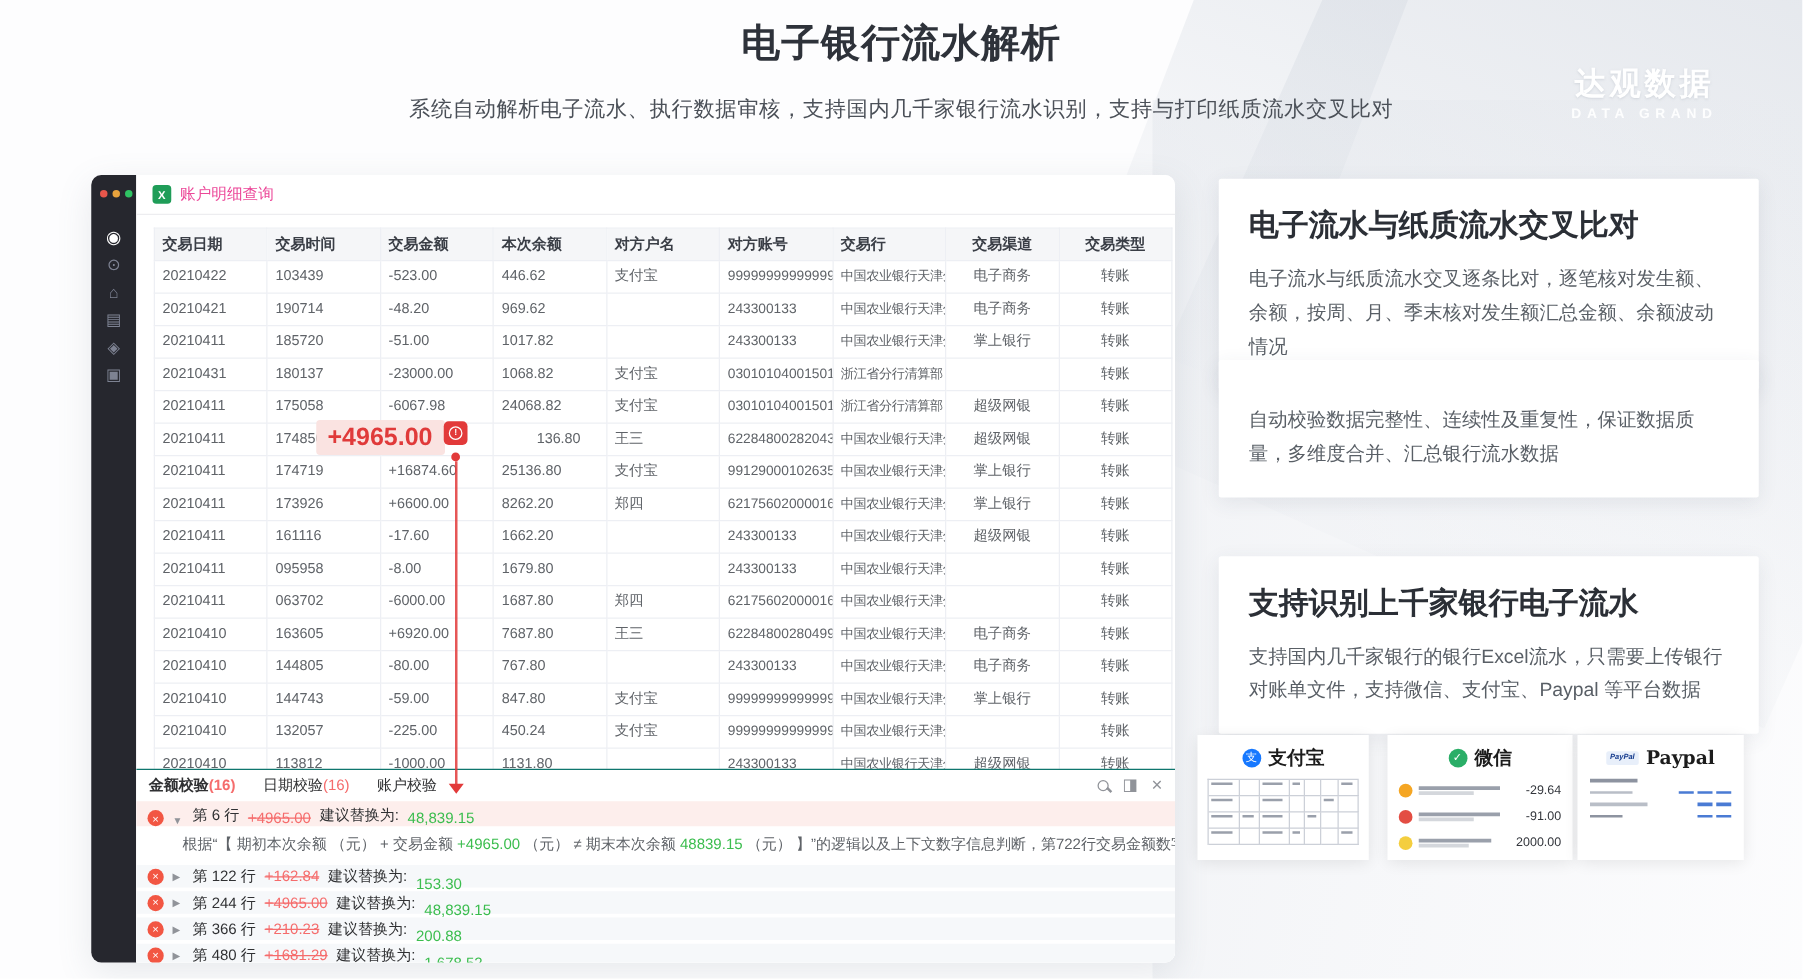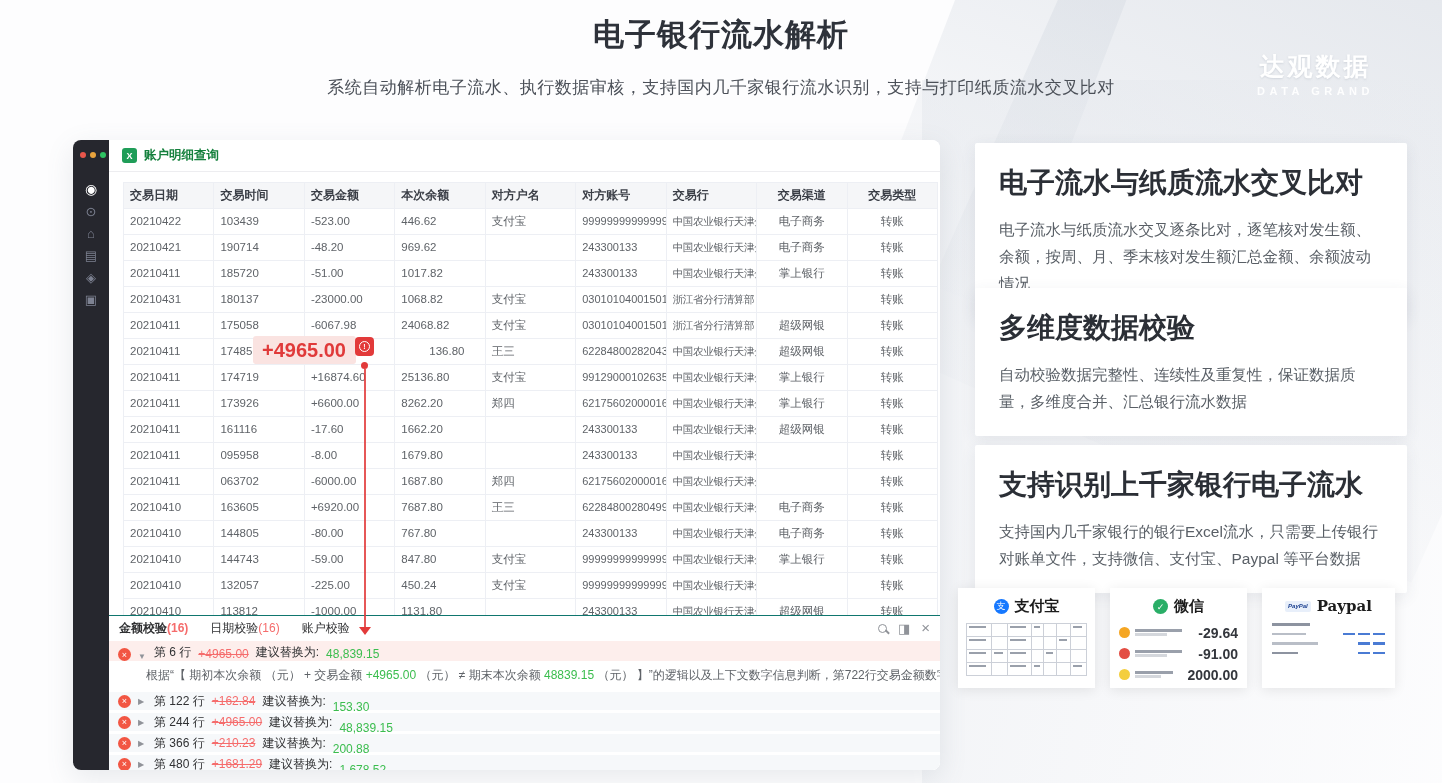--- a/index.html
+++ b/index.html
@@ -26,21 +26,21 @@
   .tdot { width:6px; height:6px; border-radius:50%; }
   .tdot.r{ background:#e8564b; } .tdot.y{ background:#e8a33d; } .tdot.g{ background:#2fc363; }
   .side-icons { display:flex; flex-direction:column; align-items:center; gap:9px; margin-top:24px; }
   .side-icons span { font-size:13px; color:#7d8292; line-height:1; cursor:default; }
   .side-icons span:first-child { color:#fff; font-size:14px; }
 
   .win-content { position:absolute; left:36px; top:0; right:0; bottom:0; overflow:hidden; border-radius:0 8px 8px 0; background:#fff; }
   .tabbar { height:32px; display:flex; align-items:center; gap:7px; padding-left:13px; border-bottom:1px solid #ededf0; }
   .xls-icon { width:15px; height:15px; background:#1f9d58; border-radius:3px; color:#fff; font-size:9px; font-weight:700; display:flex; align-items:center; justify-content:center; }
   .xls-icon::before { content:"X"; }
-  .tab-title { font-size:12.5px; font-weight:700; color:#15803d; }
+  .tab-title { font-size:12.5px; font-weight:400; color:#ec4899; }
 
   
   .table-wrap { position:absolute; left:14px; top:42px; width:708px; }
   table { border-collapse:collapse; table-layout:fixed; width:815px; font-size:11.5px; color:#5f6368; }
   th,td { border:1px solid #edeff4; padding:0 6px; height:26px; line-height:25px; white-space:nowrap; overflow:hidden; text-align:left; font-weight:400; }
   thead th { background:#f5f6f8; color:#3a3e46; font-weight:700; font-size:12px; }
   td.bank-cell { font-size:10.5px; letter-spacing:-.3px; }
   td.acct-cell { font-size:11px; }
   td:nth-child(8), td:nth-child(9), th:nth-child(8), th:nth-child(9) { text-align:center; }
   td.hl-balance { padding-left:34px; }
@@ -72,46 +72,46 @@
   .caret { color:#909399; font-size:8px; width:9px; }
   .caret.down::before { content:"▼"; } .caret.right::before { content:"▶"; }
   .vold { color:#f56c6c; text-decoration:line-through; }
   .vnew { color:#3bbd4e;margin-top:12px; }
   .vsug { color:#303133; }
   .vdetail { padding:6px 10px 5px 37px; font-size:12px; color:#5f6368; white-space:nowrap; overflow:hidden; }
   .vdetail .g { color:#3bbd4e; }
 
   
   .card { position:absolute; left:975px; width:432px; background:#fff; box-shadow:0 4px 16px rgba(60,70,90,.09); border-radius:2px; padding:21px 24px; z-index:5; }
-  .card h3 { font-size:28px; font-weight:700; color:#2b2f36; }
+  .card h3 { font-size:24px; font-weight:700; color:#2b2f36; }
   .card p { margin-top:14px; font-size:15.5px; color:#595f66; line-height:1.75; }
   .card1 { top:143px; } .card2 { top:288px; } .card3 { top:445px; }
 
   
   .pcard { position:absolute; top:588px; height:100px; background:#fff; box-shadow:0 2px 12px rgba(0,0,0,.09); z-index:5; }
-  .pc-alipay { left:958px; width:137px; } .pc-wechat { left:1110px; width:137px; } .pc-paypal { left:1262px; width:133px; }
+  .pc-alipay { left:958px; width:137px; } .pc-wechat { left:1110px; width:148px; } .pc-paypal { left:1262px; width:133px; }
   .pc-head { display:flex; align-items:center; justify-content:center; gap:6px; padding-top:9px; }
   .pc-name { font-size:15px; font-weight:700; color:#1c1c1c; font-family:"DejaVu Serif",serif; }
   .logo-alipay { width:15px; height:15px; border-radius:50%; background:#1678ff; color:#fff; font-size:9px; display:flex; align-items:center; justify-content:center; }
   .logo-alipay::before { content:"支"; }
   .logo-wechat { width:15px; height:15px; border-radius:50%; background:#2aae67; color:#fff; font-size:9px; display:flex; align-items:center; justify-content:center; }
   .logo-wechat::before { content:"✓"; }
   .logo-paypal { height:11px; padding:0 3px; border-radius:2px; background:#e8effa; color:#1a3f8f; font-size:6px; font-weight:700; font-style:italic; display:flex; align-items:center; }
   .logo-paypal::before { content:"PayPal"; }
   .agrid { margin:7px 8px 0; display:grid; grid-template-columns:1.6fr 1fr 1.5fr .8fr .8fr .9fr 1fr; border-left:1px solid #ccd0d8; border-top:1px solid #ccd0d8; }
   .agrid div { height:13px; border-right:1px solid #ccd0d8; border-bottom:1px solid #ccd0d8; padding:2px; }
   .agrid div i { display:block; height:2px; background:#9aa0ab; width:85%; margin-bottom:1px; }
   .wx-list { margin-top:6px; padding:0 9px; }
   .wx-row { display:flex; align-items:center; gap:5px; height:21px; }
   .wx-ic { width:11px; height:11px; border-radius:50%; flex:none; }
   .wx-ic.o{ background:#f5a623; } .wx-ic.r{ background:#e34d43; } .wx-ic.y{ background:#f4ce3e; }
   .wx-txt { flex:1; }
   .wx-txt i { display:block; height:2.5px; background:#9aa0ab; width:80%; margin:1.5px 0; }
   .wx-txt i + i { width:55%; background:#d4d7dc; }
-  .wx-amt { font-size:14px; color:#33363c;font-weight:bold; }
+  .wx-amt { font-size:10px; color:#33363c; }
   .pp-body { margin:8px 10px 0; }
   .pp-row { display:flex; align-items:center; justify-content:space-between; margin-bottom:7px; }
   .pp-bar { height:2.5px; background:#b9bec7; }
   .pp-bar.dark { background:#8d93a0; }
   .pp-blue { display:flex; gap:3px; }
   .pp-blue i { display:block; width:12px; height:2.5px; background:#4a7bd4; }
 </style>
 </head>
 <body>
 
@@ -417,21 +417,20 @@
     <div class="hl-dot"></div>
     <div class="hl-line"></div>
     <div class="hl-arrow"></div>
   </div>
 
   <div class="card card1">
     <h3>电子流水与纸质流水交叉比对</h3>
     <p>电子流水与纸质流水交叉逐条比对，逐笔核对发生额、余额，按周、月、季末核对发生额汇总金额、余额波动情况</p>
   </div>
   <div class="card card2">
-    <h3>多维度数据校验</h3>
     <p>自动校验数据完整性、连续性及重复性，保证数据质量，多维度合并、汇总银行流水数据</p>
   </div>
   <div class="card card3">
     <h3>支持识别上千家银行电子流水</h3>
     <p>支持国内几千家银行的银行Excel流水，只需要上传银行对账单文件，支持微信、支付宝、Paypal 等平台数据</p>
   </div>
 
   <div class="pcard pc-alipay">
     <div class="pc-head">
       <span class="logo-alipay"></span>

